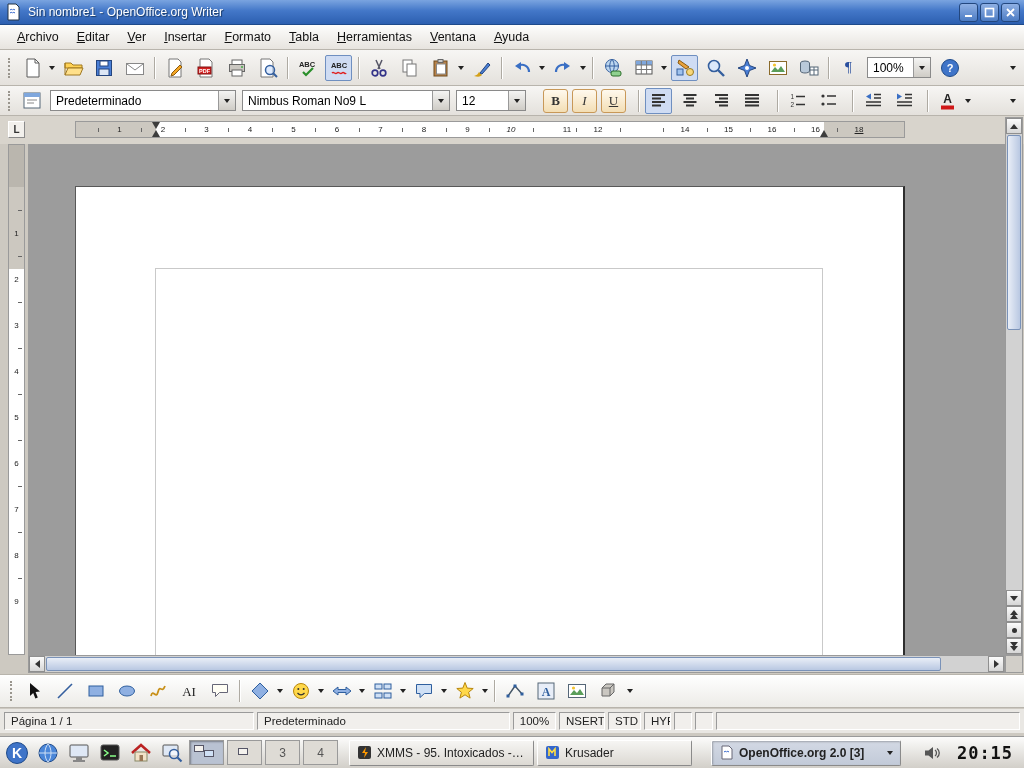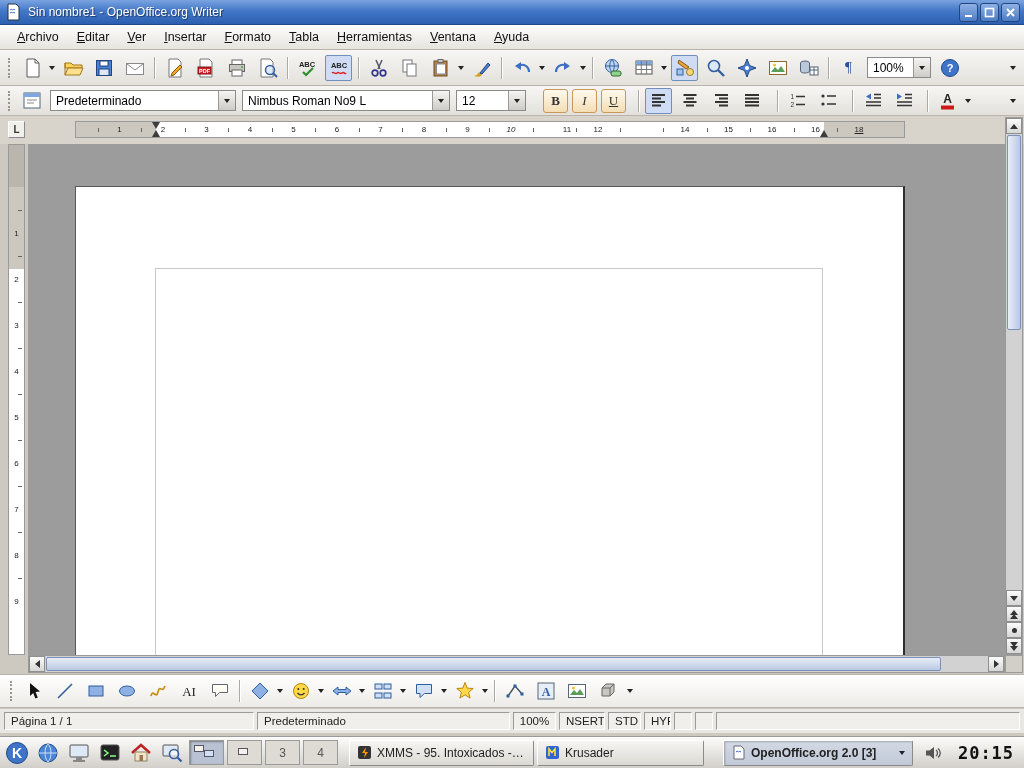--- a/index.html
+++ b/index.html
@@ -784,21 +784,21 @@
   <span class="pager-cell">3</span>
   <span class="pager-cell">4</span>
 
   <span class="taskbtn" style="width:185px;margin-left:8px">
     <svg width="15" height="15" style="flex:none">
         <rect x="1" y="1" width="13" height="13" rx="2" fill="#333"></rect>
         <path d="M9 2L5 8h3l-1 5 4-6H8z" fill="#f90"></path>
       </svg>
     <span class="tklabel">XMMS - 95. Intoxicados - Se</span>
   </span>
-  <span class="taskbtn" style="width:167px">
+  <span class="taskbtn" style="width:155px">
     <svg width="15" height="15" style="flex:none">
         <rect x="1" y="1" width="13" height="13" rx="2" fill="#36c"></rect>
         <path d="M4 11V4l3 3.5L10 4v7" fill="none" stroke="#fd4" stroke-width="1.6"></path>
       </svg>
     <span class="tklabel">Krusader</span>
   </span>
   <span class="taskbtn active" style="width:190px;margin-left:16px">
     <svg width="15" height="15" style="flex:none">
         <path d="M3 1h7l3 3v10H3z" fill="#fff" stroke="#667"></path>
         <path d="M5 7c1.5-1.5 2.5 0 2.5 0s1-1.5 2.5 0" stroke="#36c" fill="none"></path>

